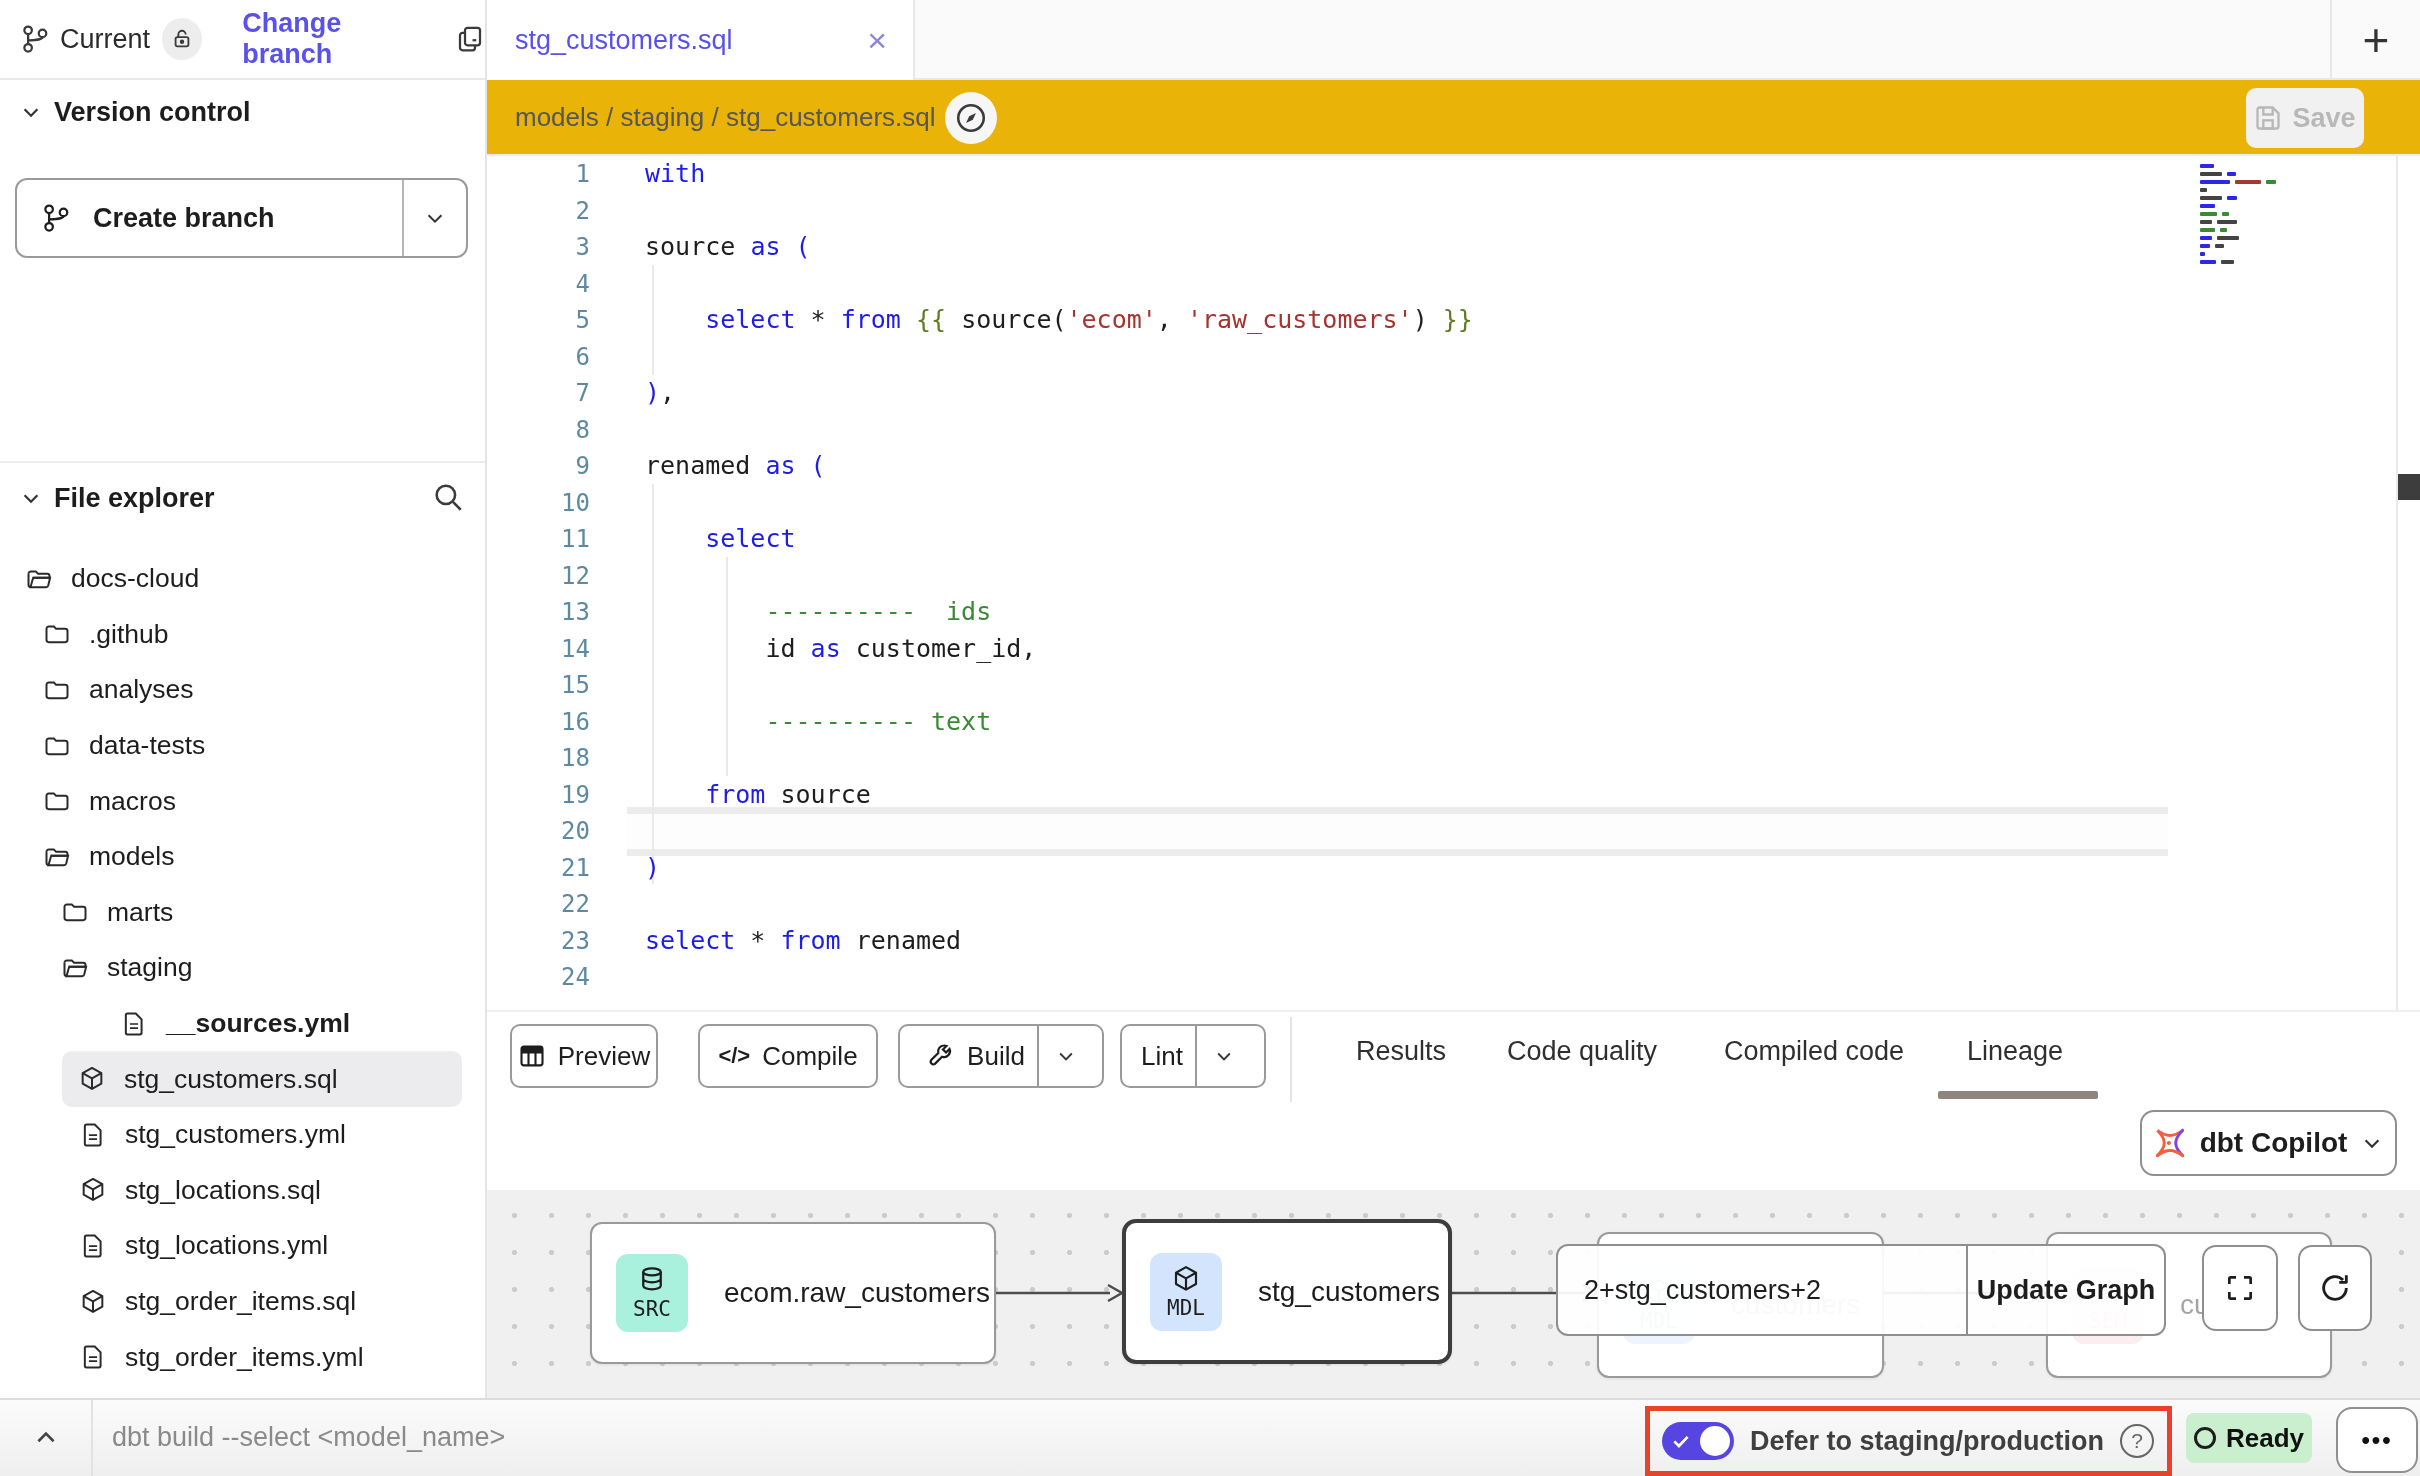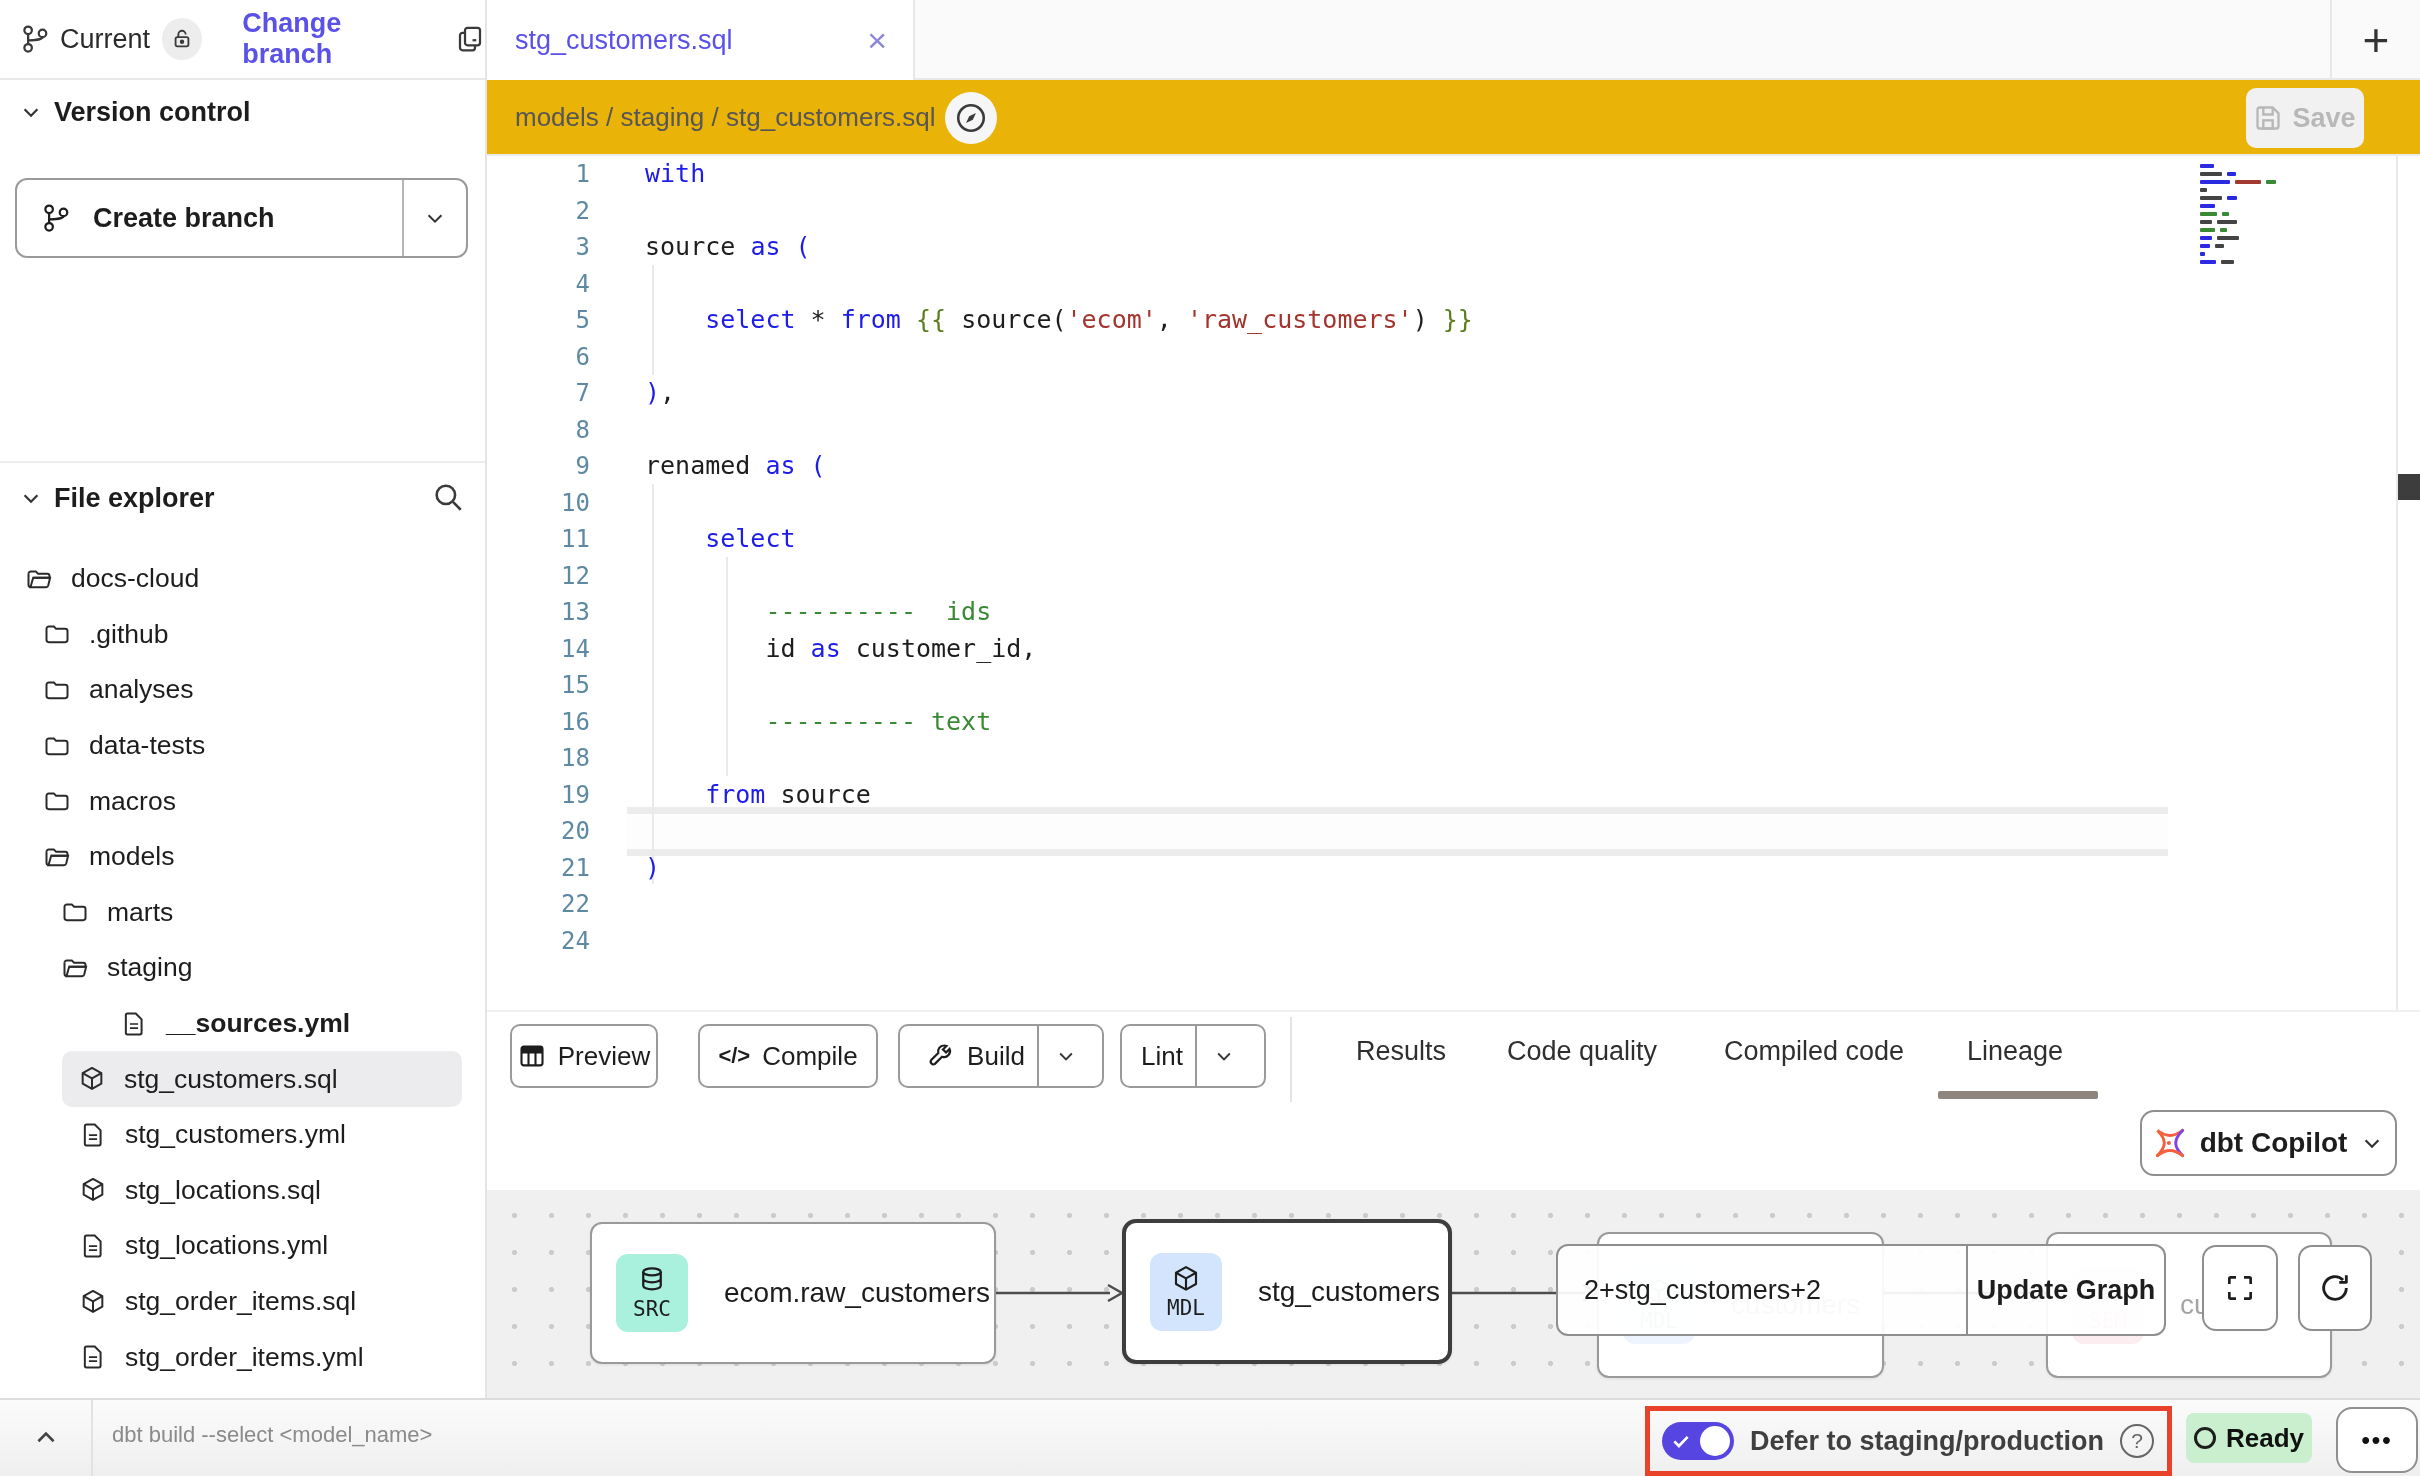--- a/index.html
+++ b/index.html
@@ -87,21 +87,21 @@
   .ln-label{margin-left:36px;font-size:28px;color:#1c1c1c;white-space:nowrap;}
   .ln-node.faded .ln-badge,.ln-node.faded .ln-label{opacity:.4;}
   .graph-ctl{position:absolute;left:1069px;top:54px;width:610px;height:92px;background:rgba(255,255,255,.93);border:2px solid #8f8f8f;border-radius:12px;box-sizing:border-box;display:flex;}
   .gc-input{flex:0 0 382px;border:none;background:transparent;outline:none;padding:0 0 0 26px;font-size:27px;color:#1d1d1d;font-family:"Liberation Sans",sans-serif;}
   .gc-btn{flex:1;border-left:2px solid #8f8f8f;display:flex;align-items:center;justify-content:center;font-size:27px;font-weight:600;color:#1d1d1d;cursor:pointer;}
   .sq-btn{position:absolute;top:55px;height:86px;background:#fff;border:2px solid #8f8f8f;border-radius:14px;box-sizing:border-box;display:flex;align-items:center;justify-content:center;cursor:pointer;}
 
   
   .statusbar{position:absolute;left:0;top:1398px;width:2420px;height:78px;background:linear-gradient(#fbfbfb,#efefef);border-top:2px solid #dcdcdc;box-sizing:border-box;}
   .collapse-cell{position:absolute;left:0;top:0;width:93px;height:100%;border-right:2px solid #e2e2e2;box-sizing:border-box;display:flex;align-items:center;justify-content:center;cursor:pointer;}
-  .cmd-text{position:absolute;left:112px;top:22px;font-size:22px;color:#8a8a8a;white-space:nowrap;}
+  .cmd-text{position:absolute;left:112px;top:22px;font-size:27px;color:#8a8a8a;white-space:nowrap;}
   .defer-box{position:absolute;left:1645px;top:6px;width:527px;height:70px;border:5px solid #e8432a;box-sizing:border-box;display:flex;align-items:center;padding:0 12px;gap:16px;}
   .toggle{position:relative;width:72px;height:38px;border-radius:20px;background:#5645e0;flex:0 0 auto;cursor:pointer;}
   .toggle .knob{position:absolute;right:4px;top:4px;width:30px;height:30px;border-radius:50%;background:#fff;}
   .toggle svg{position:absolute;left:9px;top:9px;}
   .defer-label{font-size:27px;font-weight:600;color:#3f3f3f;white-space:nowrap;}
   .help-ic{width:30px;height:30px;border:2px solid #666;border-radius:50%;color:#666;font-size:21px;display:flex;align-items:center;justify-content:center;flex:0 0 auto;}
   .ready-pill{position:absolute;left:2186px;top:13px;width:126px;height:50px;border-radius:8px;background:#c9efcf;display:flex;align-items:center;justify-content:center;gap:10px;}
   .ready-ring{width:22px;height:22px;border-radius:50%;border:3px solid #1d1d1d;box-sizing:border-box;}
   .ready-label{font-size:26px;font-weight:700;color:#111;}
   .dots-btn{position:absolute;left:2336px;top:7px;width:78px;height:62px;border:2px solid #8f8f8f;border-radius:16px;background:#fff;display:flex;align-items:center;justify-content:center;font-size:24px;font-weight:700;letter-spacing:2px;color:#111;cursor:pointer;}
@@ -361,20 +361,21 @@
         <div class="cl"><span class="ln">12</span><span class="sp"></span></div>
         <div class="cl"><span class="ln">13</span><span class="sp"></span><span class="tk-pl">        </span><span class="tk-cm">----------  ids</span></div>
         <div class="cl"><span class="ln">14</span><span class="sp"></span><span class="tk-pl">        </span><span class="tk-pl">id </span><span class="tk-kw">as</span><span class="tk-pl"> customer_id,</span></div>
         <div class="cl"><span class="ln">15</span><span class="sp"></span></div>
         <div class="cl"><span class="ln">16</span><span class="sp"></span><span class="tk-pl">        </span><span class="tk-cm">---------- text</span></div>
         <div class="cl"><span class="ln">18</span><span class="sp"></span></div>
         <div class="cl"><span class="ln">19</span><span class="sp"></span><span class="tk-pl">    </span><span class="tk-kw">from</span><span class="tk-pl"> source</span></div>
         <div class="cl"><span class="ln">20</span><span class="sp"></span></div>
         <div class="cl"><span class="ln">21</span><span class="sp"></span><span class="tk-kw">)</span></div>
         <div class="cl"><span class="ln">22</span><span class="sp"></span></div>
+        <div class="cl"><span class="ln">23</span><span class="sp"></span><span class="tk-kw">select</span><span class="tk-pl"> * </span><span class="tk-kw">from</span><span class="tk-pl"> renamed</span></div>
         <div class="cl"><span class="ln">24</span><span class="sp"></span></div>
       </div>
     <div class="minimap" id="minimap">
         <div class="mm-row">
           <span class="mm-seg mm-b" style="width: 14px;"></span>
         </div>
         <div class="mm-row">
           <span class="mm-seg mm-k" style="width: 22px;"></span>
           <span class="mm-seg mm-b" style="width: 9px;"></span>
         </div>

